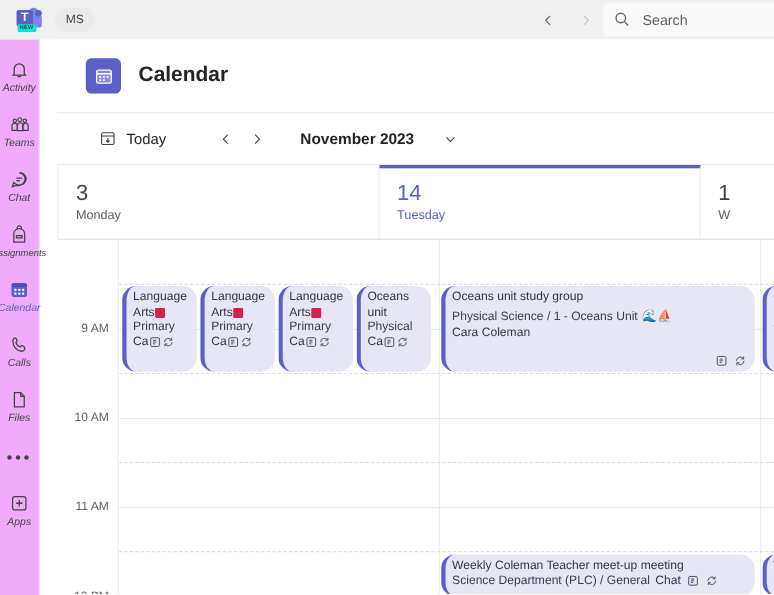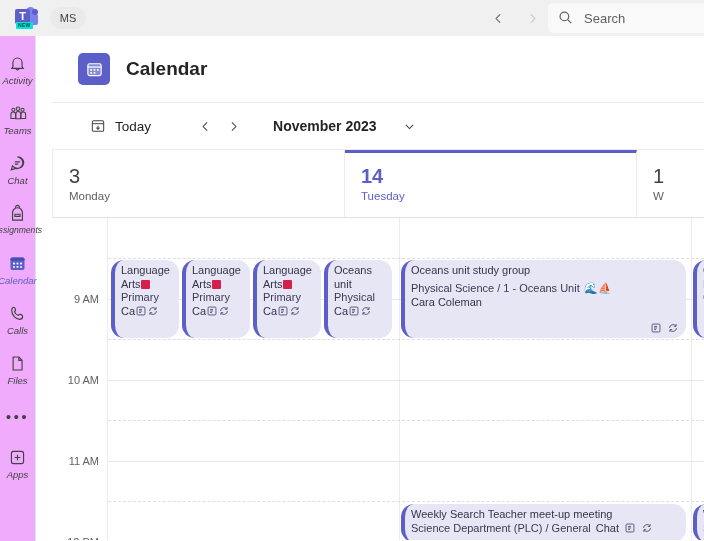--- a/index.html
+++ b/index.html
@@ -111,21 +111,21 @@
   .day-head-row { position: absolute; left: 0; top: 0; height: 68px; width: 652px; display: flex; }
   .gutter-head { width: 56px; height: 68px; border-right: 1px solid #ececec; border-bottom: 1px solid #e0e0e0; }
   .day-head {
     width: 292px; height: 68px; flex: 0 0 292px;
     border-right: 1px solid #ececec; border-bottom: 1px solid #e0e0e0;
     padding: 14px 0 0 16px;
   }
   .day-head.today { border-top: 3px solid #5b5fc7; padding-top: 11px; }
   .dh-num { font-size: 20px; color: #424242; line-height: 24px; }
   .dh-name { font-size: 11.5px; color: #616161; margin-top: 2px; }
-  .day-head.today .dh-num { color: #5b5fc7; font-weight: bold; }
+  .day-head.today .dh-num { color: #5b5fc7; font-weight: normal; }
   .day-head.today .dh-name { color: #5b5fc7; }
 
   .grid-body { position: absolute; left: 0; top: 68px; width: 652px; height: 322px; }
   .time-col { position: absolute; left: 0; top: 0; width: 56px; height: 322px; border-right: 1px solid #ececec; }
   .time-lbl { position: absolute; right: 8px; font-size: 11px; color: #616161; transform: translateY(-50%); }
 
   .cols { position: absolute; left: 56px; top: 0; width: 596px; height: 322px; }
   .col { position: absolute; top: 0; width: 292px; height: 322px; border-right: 1px solid #ececec; }
   .col.c0 { left: 0; }
   .col.c1 { left: 292px; }
@@ -515,21 +515,21 @@
                 <path d="M3 7 a4 4 0 0 1 7.4 -2.1"></path>
                 <path d="M11 7 a4 4 0 0 1 -7.4 2.1"></path>
                 <path d="M10.6 2.4 v2.6 h-2.6"></path>
                 <path d="M3.4 11.6 v-2.6 h2.6"></path>
               </svg>
           </span>
         </div>
       </div>
 
       <div class="ev ev-wide" style="left:349px;top:286px;width:285px;height:38px">
-        <div class="ev-title ev-line">Weekly Search Teacher meet-up meeting</div>
+        <div class="ev-title ev-line">Weekly Coleman Teacher meet-up meeting</div>
         <div class="ev-line" style="display:flex;align-items:center;gap:5px">
           <span class="ev-sub">Science Department (PLC) / General</span>
           <span class="ev-person">Chat</span>
           <span>
             <svg width="12" height="12" viewBox="0 0 14 14" fill="none" stroke="#474869" stroke-width="1">
                 <rect x="2.4" y="2.4" width="9.2" height="9.2" rx="1.2"></rect>
                 <path d="M4.8 5.2 h3.4 M4.8 7 h3.4 M4.8 8.8 h2.2"></path>
               </svg>
           </span>
           <span>

